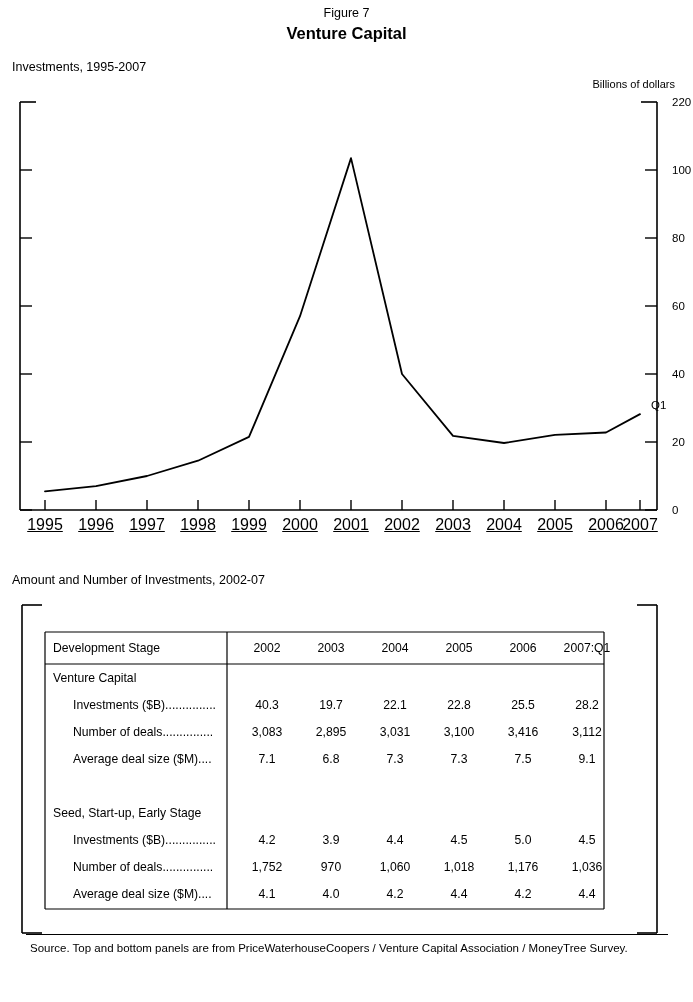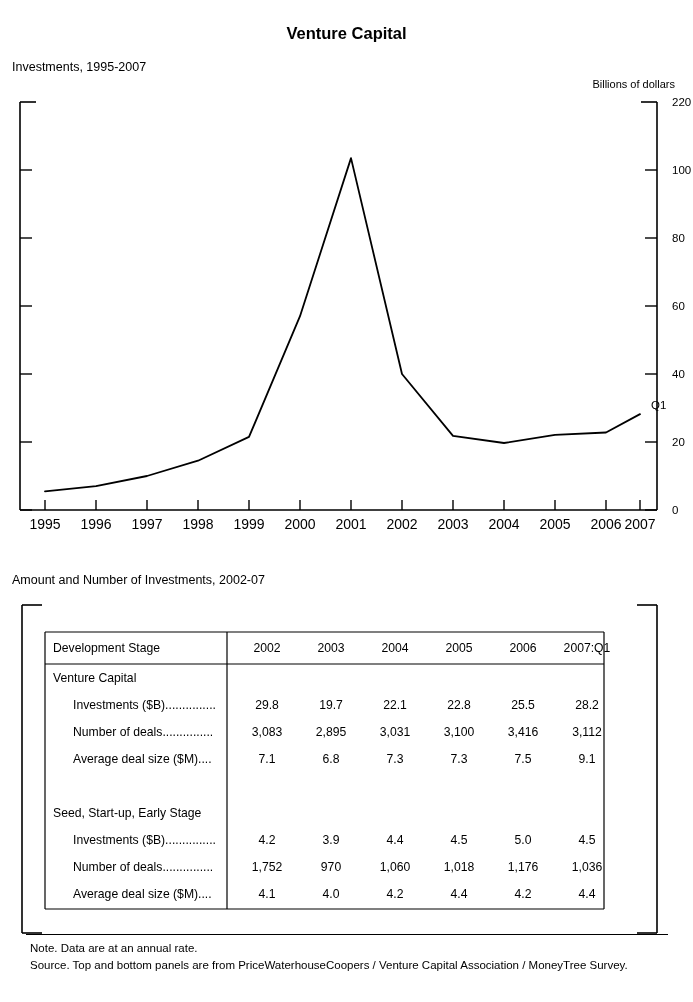--- a/index.html
+++ b/index.html
@@ -65,23 +65,24 @@
     height: 415px;
   }
   .ytick-label {
     position: absolute;
     font-size: 11.5px;
     text-align: left;
     transform: translateY(-50%);
   }
   .xtick-label {
     position: absolute;
-    font-size: 14px;
+    font-size: 16px;
     text-align: center;
     transform: translateX(-50%);
+    text-decoration: underline;
   }
   .q1-label {
     position: absolute;
     font-size: 11.5px;
   }
   
   .panel2-sub {
     position: absolute;
     top: 573px;
     left: 12px;
@@ -145,20 +146,21 @@
     width: 642px;
     height: 1px;
     background: #000;
   }
 </style>
 </head>
 <body>
 
 <div class="page">
 
+  <div class="fig-label">Figure 7</div>
   <div class="fig-title">Venture Capital</div>
   <div class="panel1-sub">Investments, 1995-2007</div>
   <div class="units-label">Billions of dollars</div>
 
   <div class="chart-wrap">
     <svg class="plot" width="655" height="415" viewBox="0 0 655 415">
 
       <line x1="8" y1="4" x2="8" y2="412" stroke="#000" stroke-width="1.6"></line>
       <line x1="645" y1="4" x2="645" y2="412" stroke="#000" stroke-width="1.6"></line>
       <line x1="8" y1="412" x2="645" y2="412" stroke="#000" stroke-width="1.6"></line>
@@ -264,21 +266,21 @@
           <td class="lbl">Venture Capital</td>
           <td class="num"></td>
             <td class="num"></td>
           <td class="num"></td>
             <td class="num"></td>
           <td class="num"></td>
             <td class="num"></td>
         </tr>
         <tr>
           <td class="lbl indent">Investments ($B)...............</td>
-          <td class="num">29.8</td>
+          <td class="num">40.3</td>
           <td class="num">19.7</td>
           <td class="num">22.1</td>
           <td class="num">22.8</td>
           <td class="num">25.5</td>
           <td class="num">28.2</td>
         </tr>
         <tr>
           <td class="lbl indent">Number of deals...............</td>
           <td class="num">3,083</td>
           <td class="num">2,895</td>
@@ -351,17 +353,16 @@
             <td class="num"></td>
           <td class="num"></td>
             <td class="num"></td>
         </tr>
       </tbody>
     </table>
   </div>
 
   <div class="note-rule"></div>
   <div class="notes">
-    <div>Note. Data are at an annual rate.</div>
     <div>Source. Top and bottom panels are from PriceWaterhouseCoopers / Venture Capital Association / MoneyTree Survey.</div>
   </div>
 
 </div>
 
 </body></html>

